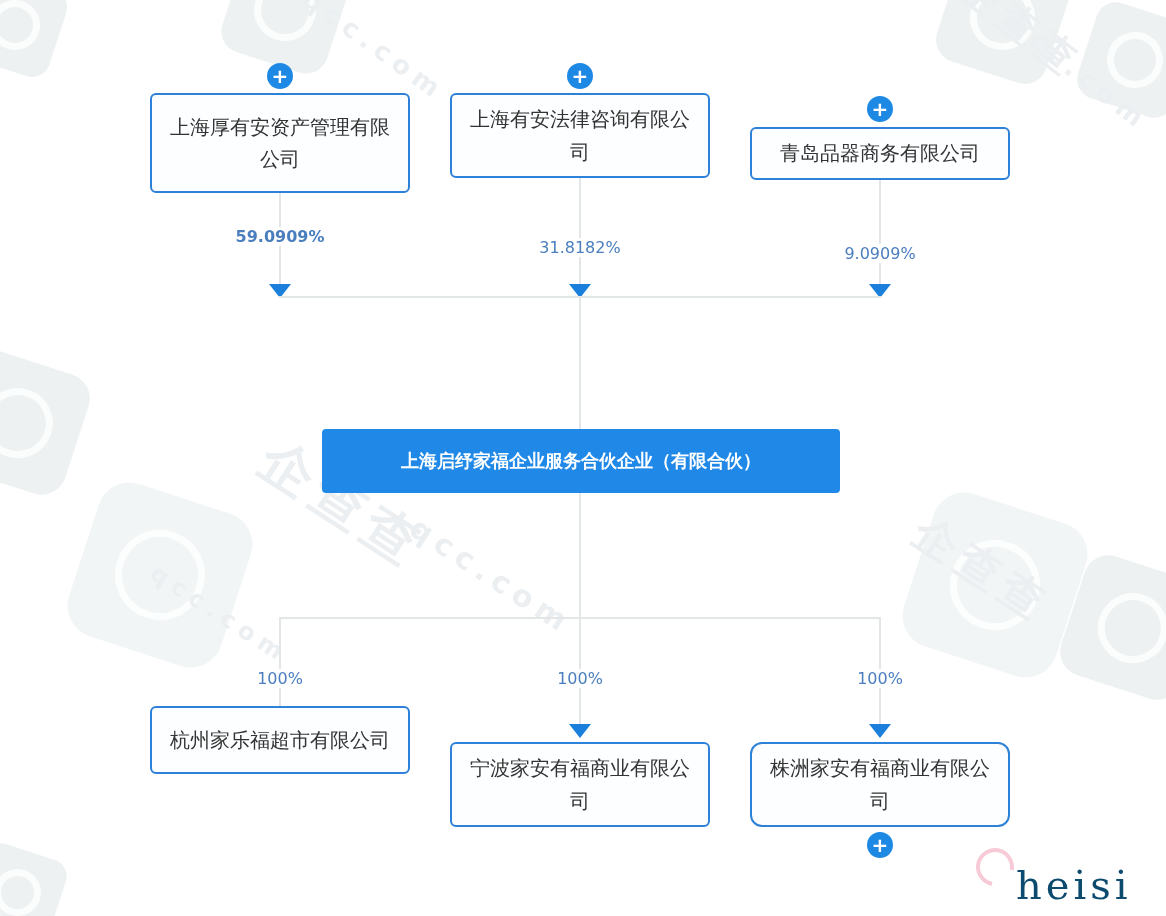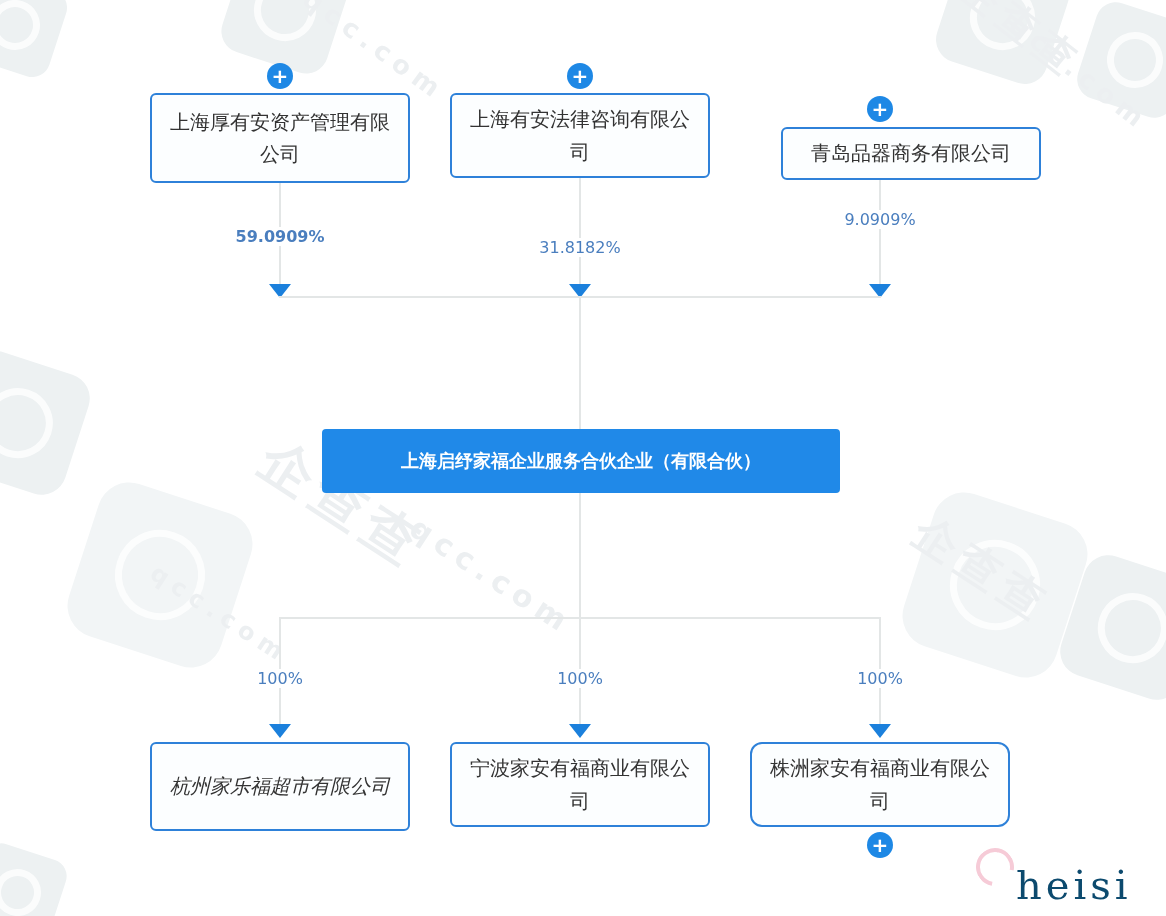--- a/index.html
+++ b/index.html
@@ -27,24 +27,24 @@
   .arrow{position:absolute;width:0;height:0;border-left:11px solid transparent;
          border-right:11px solid transparent;border-top:14px solid #1B80DC;}
 
   
   .node{
     position:absolute;border:2px solid #2E81D9;border-radius:6px;background:#FCFEFF;
     display:flex;align-items:center;justify-content:center;text-align:center;
     font-size:20px;color:#333;line-height:1.62;padding:4px 16px;box-sizing:border-box;
     cursor:pointer;
   }
-  .p1{left:150px;top:93px;width:260px;height:90px;}
+  .p1{left:150px;top:93px;width:260px;height:100px;}
   .p2{left:450px;top:93px;width:260px;height:85px;justify-content:center;}
-  .p3{left:750px;top:127px;width:260px;height:53px;padding:2px 10px;margin-left:31px;}
-  .s1{left:150px;top:742px;width:260px;height:89px;font-style:italic;}
+  .p3{left:750px;top:127px;width:260px;height:53px;padding:2px 10px;}
+  .s1{left:150px;top:706px;width:260px;height:68px;}
   .s2{left:450px;top:742px;width:260px;height:85px;}
   .s3{left:750px;top:742px;width:260px;height:85px;border-radius:12px;}
   .focus{
     left:322px;top:429px;width:518px;height:64px;background:#2089E8;border:none;border-radius:4px;
     color:#fff;font-weight:bold;font-size:18px;line-height:1.3;
   }
 
   .plus{
     position:absolute;width:26px;height:26px;border-radius:50%;background:#1E88E5;color:#fff;
     display:flex;align-items:center;justify-content:center;font-size:20px;font-weight:bold;
@@ -54,21 +54,21 @@
   .plus2{left:567px;top:63px;}
   .plus3{left:867px;top:96px;}
   .plus4{left:867px;top:832px;}
 
   .pct{
     position:absolute;transform:translateX(-50%);background:#fff;padding:0 6px;
     font-size:16px;color:#4A7EBE;white-space:nowrap;cursor:pointer;
   }
   .pctA{left:280px;top:227px;font-weight:bold;}
   .pctB{left:580px;top:238px;}
-  .pctC{left:880px;top:210px;}
+  .pctC{left:880px;top:244px;}
   .pctD{left:280px;top:669px;}
   .pctE{left:580px;top:669px;}
   .pctF{left:880px;top:669px;}
 </style>
 </head>
 <body>
 
 <div class="stage">
 
   <div class="layer wm-layer">

